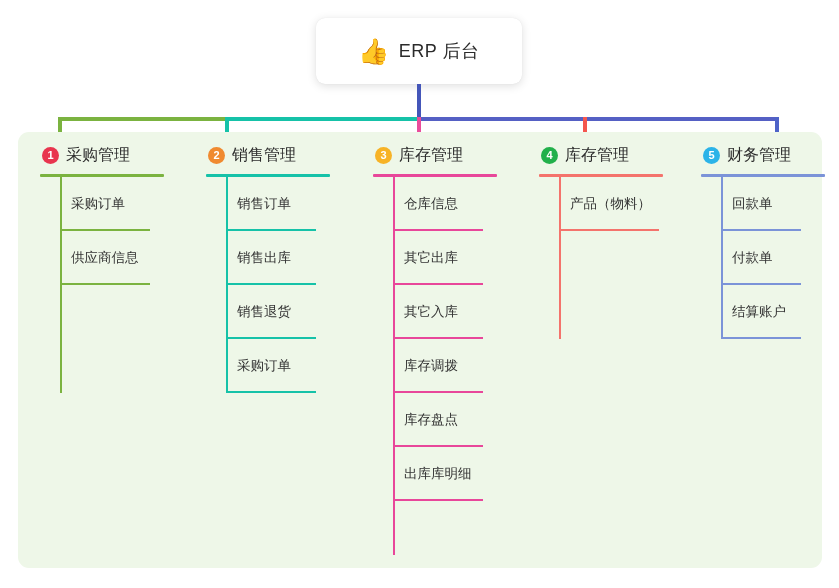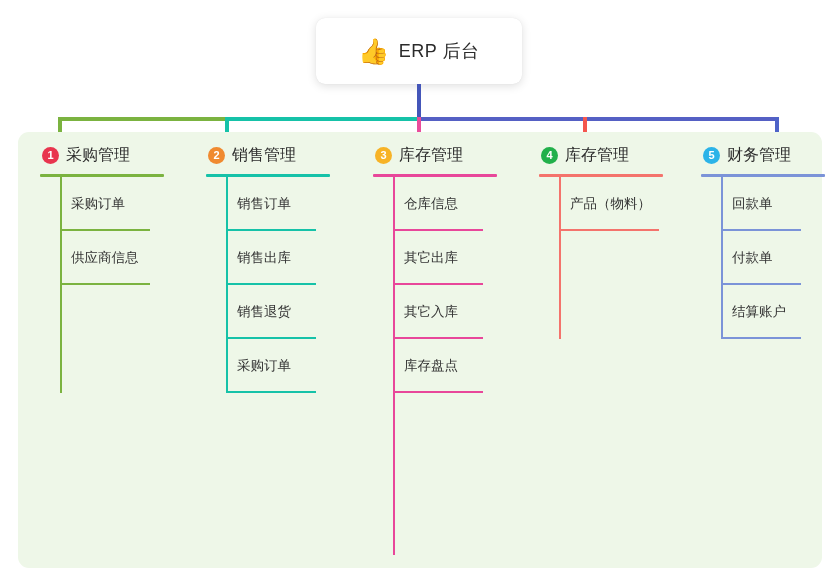--- a/index.html
+++ b/index.html
@@ -182,21 +182,29 @@
           </div>
           <div class="item">
             <span class="item-label">其它出库</span>
             <div class="item-rule" style="width: 90px; background: rgb(232, 71, 154);"></div>
           </div>
           <div class="item">
             <span class="item-label">其它入库</span>
             <div class="item-rule" style="width: 90px; background: rgb(232, 71, 154);"></div>
           </div>
           <div class="item">
+            <span class="item-label">库存调拨</span>
+            <div class="item-rule" style="width: 90px; background: rgb(232, 71, 154);"></div>
+          </div>
+          <div class="item">
             <span class="item-label">库存盘点</span>
+            <div class="item-rule" style="width: 90px; background: rgb(232, 71, 154);"></div>
+          </div>
+          <div class="item">
+            <span class="item-label">出库库明细</span>
             <div class="item-rule" style="width: 90px; background: rgb(232, 71, 154);"></div>
           </div>
         </div>
       </div>
     <div class="col c4">
         <div class="col-head">
           <span class="badge" style="background: rgb(34, 176, 75);">4</span>
           <span class="col-title">库存管理</span>
         </div>
         <div class="head-rule" style="width: 124px; background: rgb(244, 115, 108);"></div>

